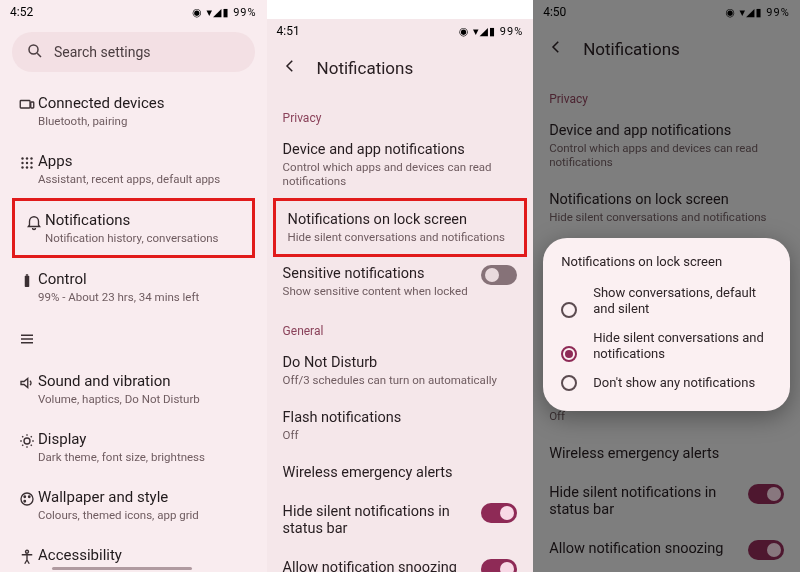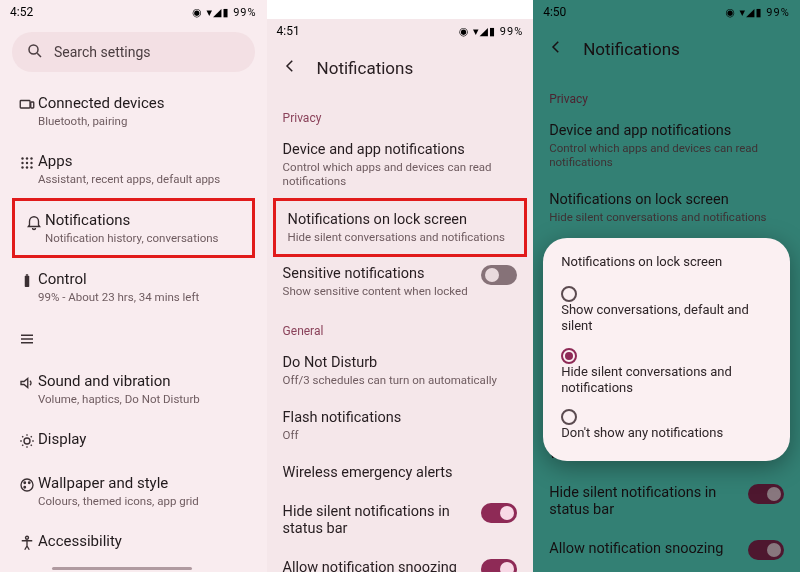--- a/index.html
+++ b/index.html
@@ -1,21 +1,21 @@
 <!DOCTYPE html>
 <html><head>
 <meta charset="utf-8">
 <style>
   * { box-sizing: border-box; margin: 0; padding: 0; font-family: Roboto, Arial, sans-serif; }
   body { background: #fff; width: 800px; height: 572px; overflow: hidden; }
   .row { display: flex; width: 800px; height: 572px; }
   .phone { width: 266.6px; height: 572px; position: relative; overflow: hidden; }
   .p1 { background: #f9ecef; }
   .p2 { background: #f5e7ea; margin-top: 19px; }
-  .p3 { background: #5eead4; }
+  .p3 { background: #e5e5e5; }
   .overlay { position:absolute; inset:0; background:rgba(0,0,0,0.45); }
   .statusbar { display:flex; justify-content:space-between; align-items:center; padding: 4px 10px; font-size:12px; height:24px; }
   .statusbar .icons { font-size:11px; letter-spacing:1px; }
   .search { margin: 8px 12px 10px; background: #f3e0e4; border-radius: 24px; height:40px; display:flex; align-items:center; padding:0 14px; gap:10px; color:#4a3d40; font-size:14px;text-align:center; }
   .list { padding: 0 8px; }
   .item { display:flex; align-items:flex-start; padding:12px 8px; }
   .icon { width:22px; display:flex; justify-content:center; padding-top:2px; color:#3b3033; }
   .txt .title { font-size:15px; color:#211a1c; }
   .txt .sub { font-size:11.5px; color:#6f5c60; margin-top:2px; }
   .highlight1 { border:3px solid #e11b1b; margin:0 4px; padding:8px 4px 8px 4px; }
@@ -24,21 +24,21 @@
   .setrow { padding: 10px 16px 12px; display:flex; justify-content:space-between; align-items:flex-start; gap:10px; }
   .setrow .sts .t { font-size:14.5px; color:#261d20; }
   .setrow .sts .s { font-size:11.5px; color:#6f5c60; margin-top:2px; }
   .toggle { width:36px; height:20px; border-radius:12px; position:relative; flex-shrink:0; }
   .toggle::after { content:""; position:absolute; width:14px; height:14px; border-radius:50%; top:3px; }
   .toggle.off { background:#867278; } .toggle.off::after { left:4px; background:#e9dadd; }
   .toggle.on { background:#8e2a56; } .toggle.on::after { right:3px; background:#f8d9e6; }
   .hl2 { border:3px solid #e11b1b; margin: -2px 6px; padding-top:4px; padding-bottom:4px; }
   .dialog { position:absolute; left:10px; right:10px; top:238px; background:#fbf0f2; border-radius:24px; padding:16px 14px 14px; box-shadow:0 6px 24px rgba(0,0,0,0.35); }
   .dialog .dt { font-size:13px; color:#2b2225; margin-bottom:10px; padding-left:4px; }
-  .radio-row { display:flex; gap:0; align-items:flex-start; padding:6px 4px;flex-direction:column; }
+  .radio-row { display:flex; gap:16px; align-items:flex-end; padding:6px 4px; }
   .radio { width:16px; height:16px; border:2px solid #5b4b50; border-radius:50%; margin-top:1px; flex-shrink:0; display:flex; align-items:center; justify-content:center; }
   .radio.sel { border-color:#8e2a56; }
   .radio.sel::after { content:""; width:8px; height:8px; background:#8e2a56; border-radius:50%; }
   .radio-label { font-size:13px; color:#2e2528; line-height:1.25; }
   svg { width:18px; height:18px; }
   .scrollhint { position:absolute; bottom:2px; left:52px; width:140px; height:3px; background:#b09aa0; border-radius:2px; }
 </style>
 </head>
 <body>
 
@@ -139,20 +139,21 @@
       </div>
       <div class="item">
         <span class="icon">
             <svg viewBox="0 0 24 24" fill="none" stroke="currentColor" stroke-width="1.8">
               <circle cx="12" cy="12" r="4"></circle>
               <path d="M12 3v2M12 19v2M3 12h2M19 12h2M5.6 5.6l1.4 1.4M17 17l1.4 1.4M17 7l1.4-1.4M5.6 18.4L7 17"></path>
             </svg>
           </span>
         <div class="txt">
             <div class="title">Display</div>
+            <div class="sub">Dark theme, font size, brightness</div>
           </div>
       </div>
       <div class="item">
         <span class="icon">
             <svg viewBox="0 0 24 24" fill="none" stroke="currentColor" stroke-width="1.8">
               <circle cx="12" cy="12" r="8"></circle>
               <circle cx="9" cy="9" r="1" fill="currentColor"></circle>
               <circle cx="15" cy="9" r="1" fill="currentColor"></circle>
               <circle cx="9" cy="15" r="1" fill="currentColor"></circle>
             </svg>

